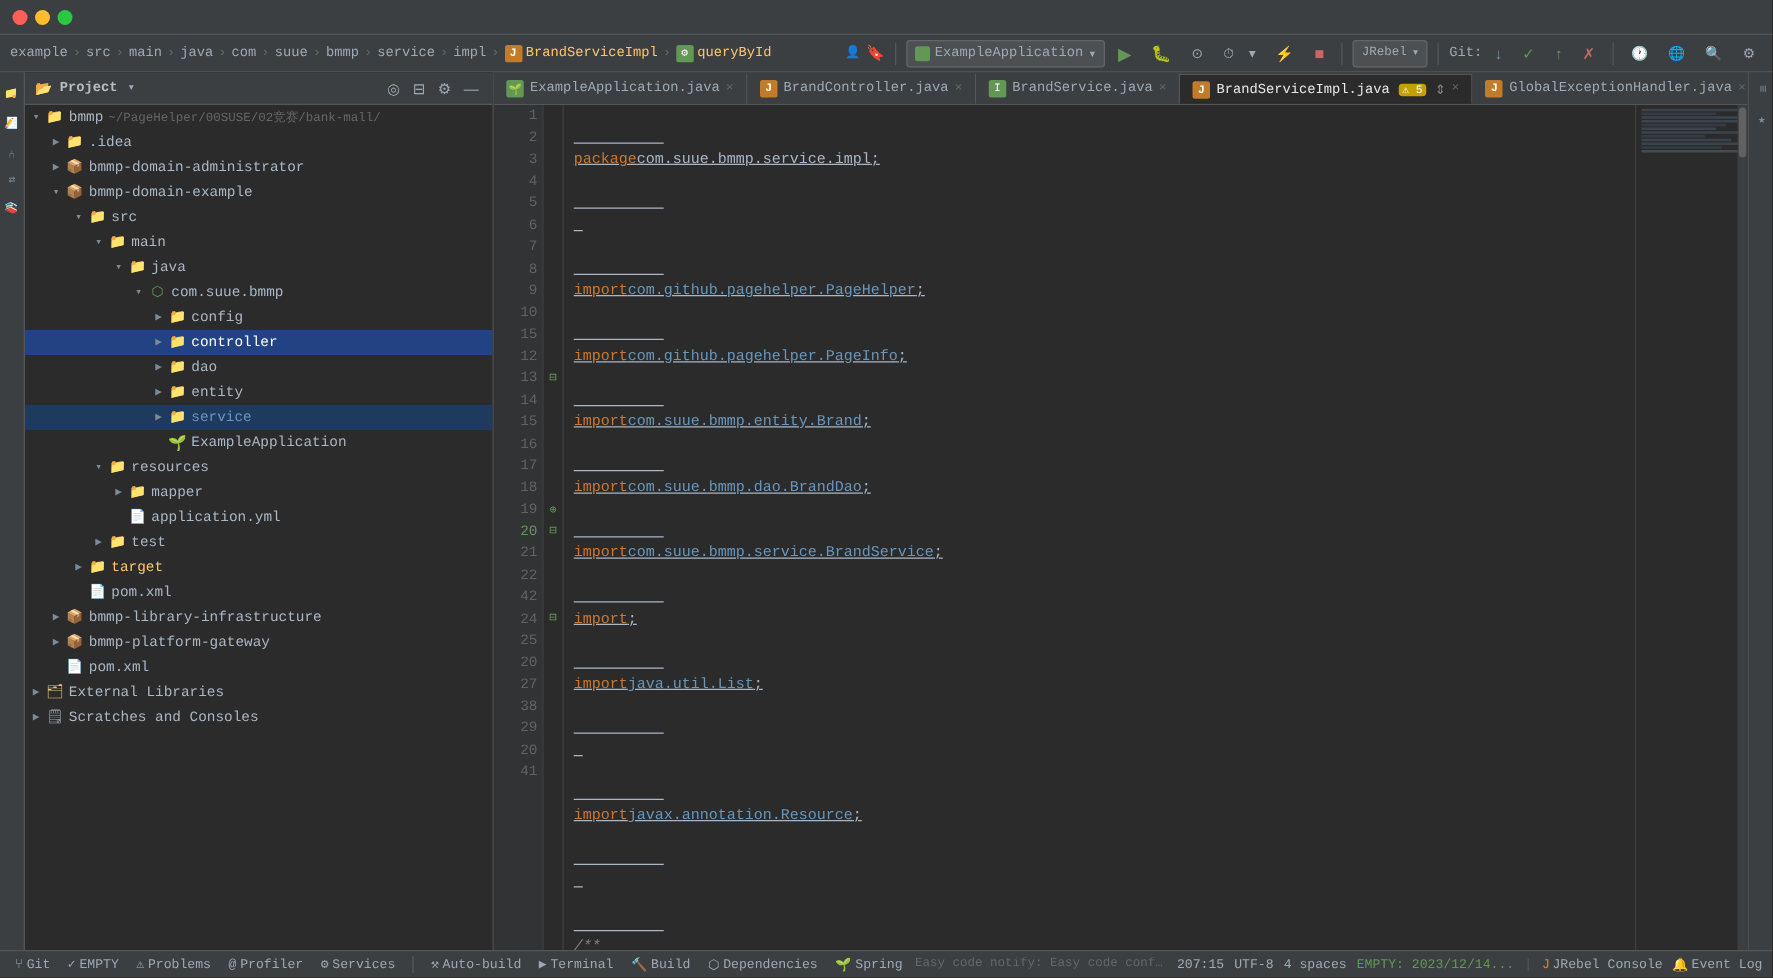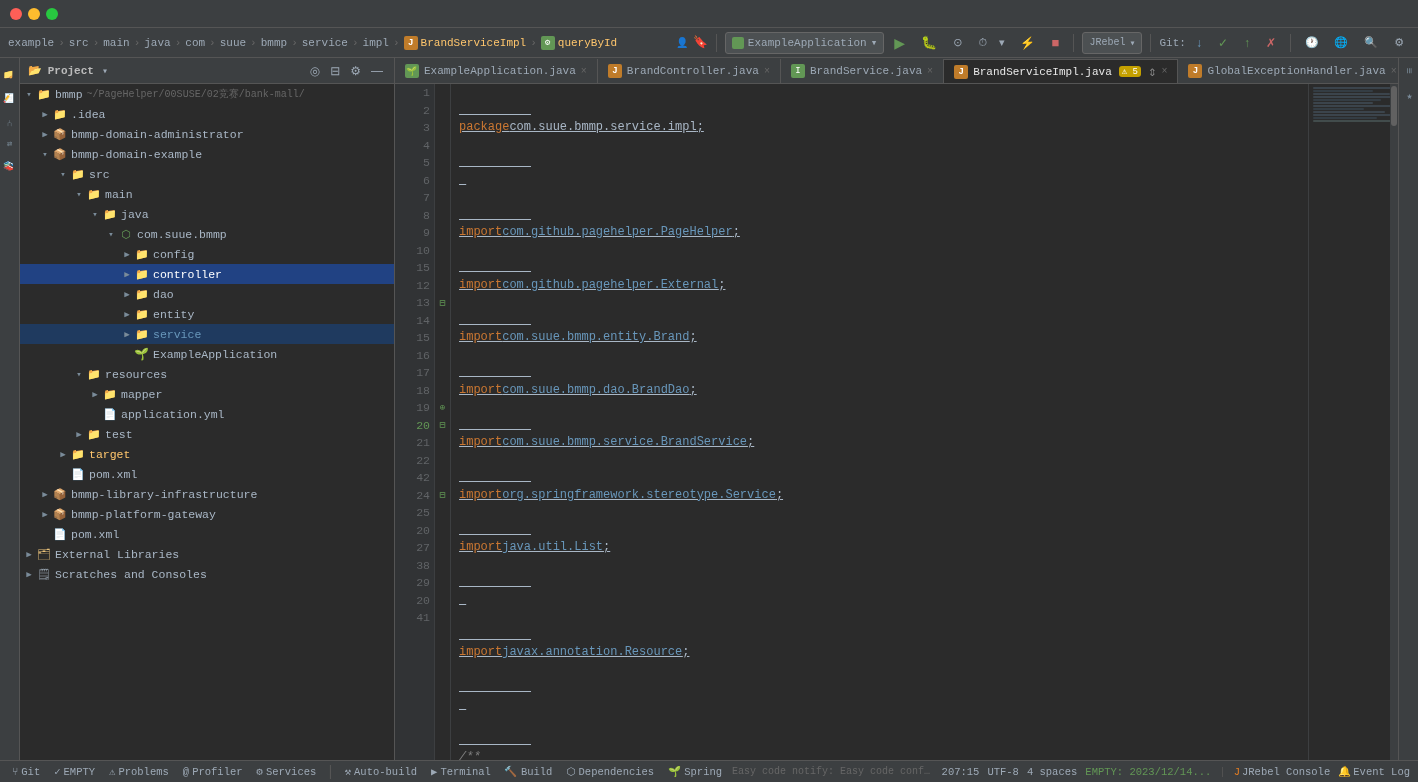--- a/index.html
+++ b/index.html
@@ -662,33 +662,33 @@
       <div class="code-content" style="cursor:text;">
         <div class="code-lines">
           <div class="code-line">
             <span class="kw">package</span> <span style="color:#a9b7c6;">com.suue.bmmp.service.impl</span><span style="color:#a9b7c6;">;</span>
           </div>
           <div class="code-line">&nbsp;</div>
           <div class="code-line">
             <span class="kw">import</span> <span class="import-path">com.github.pagehelper.PageHelper</span><span>;</span>
           </div>
           <div class="code-line">
-            <span class="kw">import</span> <span class="import-path">com.github.pagehelper.External</span><span>;</span>
+            <span class="kw">import</span> <span class="import-path">com.github.pagehelper.PageInfo</span><span>;</span>
           </div>
           <div class="code-line">
             <span class="kw">import</span> <span class="import-path">com.suue.bmmp.entity.Brand</span><span>;</span>
           </div>
           <div class="code-line">
             <span class="kw">import</span> <span class="import-path">com.suue.bmmp.dao.BrandDao</span><span>;</span>
           </div>
           <div class="code-line">
             <span class="kw">import</span> <span class="import-path">com.suue.bmmp.service.BrandService</span><span>;</span>
           </div>
           <div class="code-line">
-            <span class="kw">import</span> <span class="import-path">org.springframework.stereotype.Service</span><span>;</span>
+            <span class="kw">import</span> <span>;</span>
           </div>
           <div class="code-line">
             <span class="kw">import</span> <span class="import-path">java.util.List</span><span>;</span>
           </div>
           <div class="code-line">&nbsp;</div>
           <div class="code-line">
             <span class="kw">import</span> <span class="import-path">javax.annotation.Resource</span><span>;</span>
           </div>
           <div class="code-line">&nbsp;</div>
           <div class="code-line">

